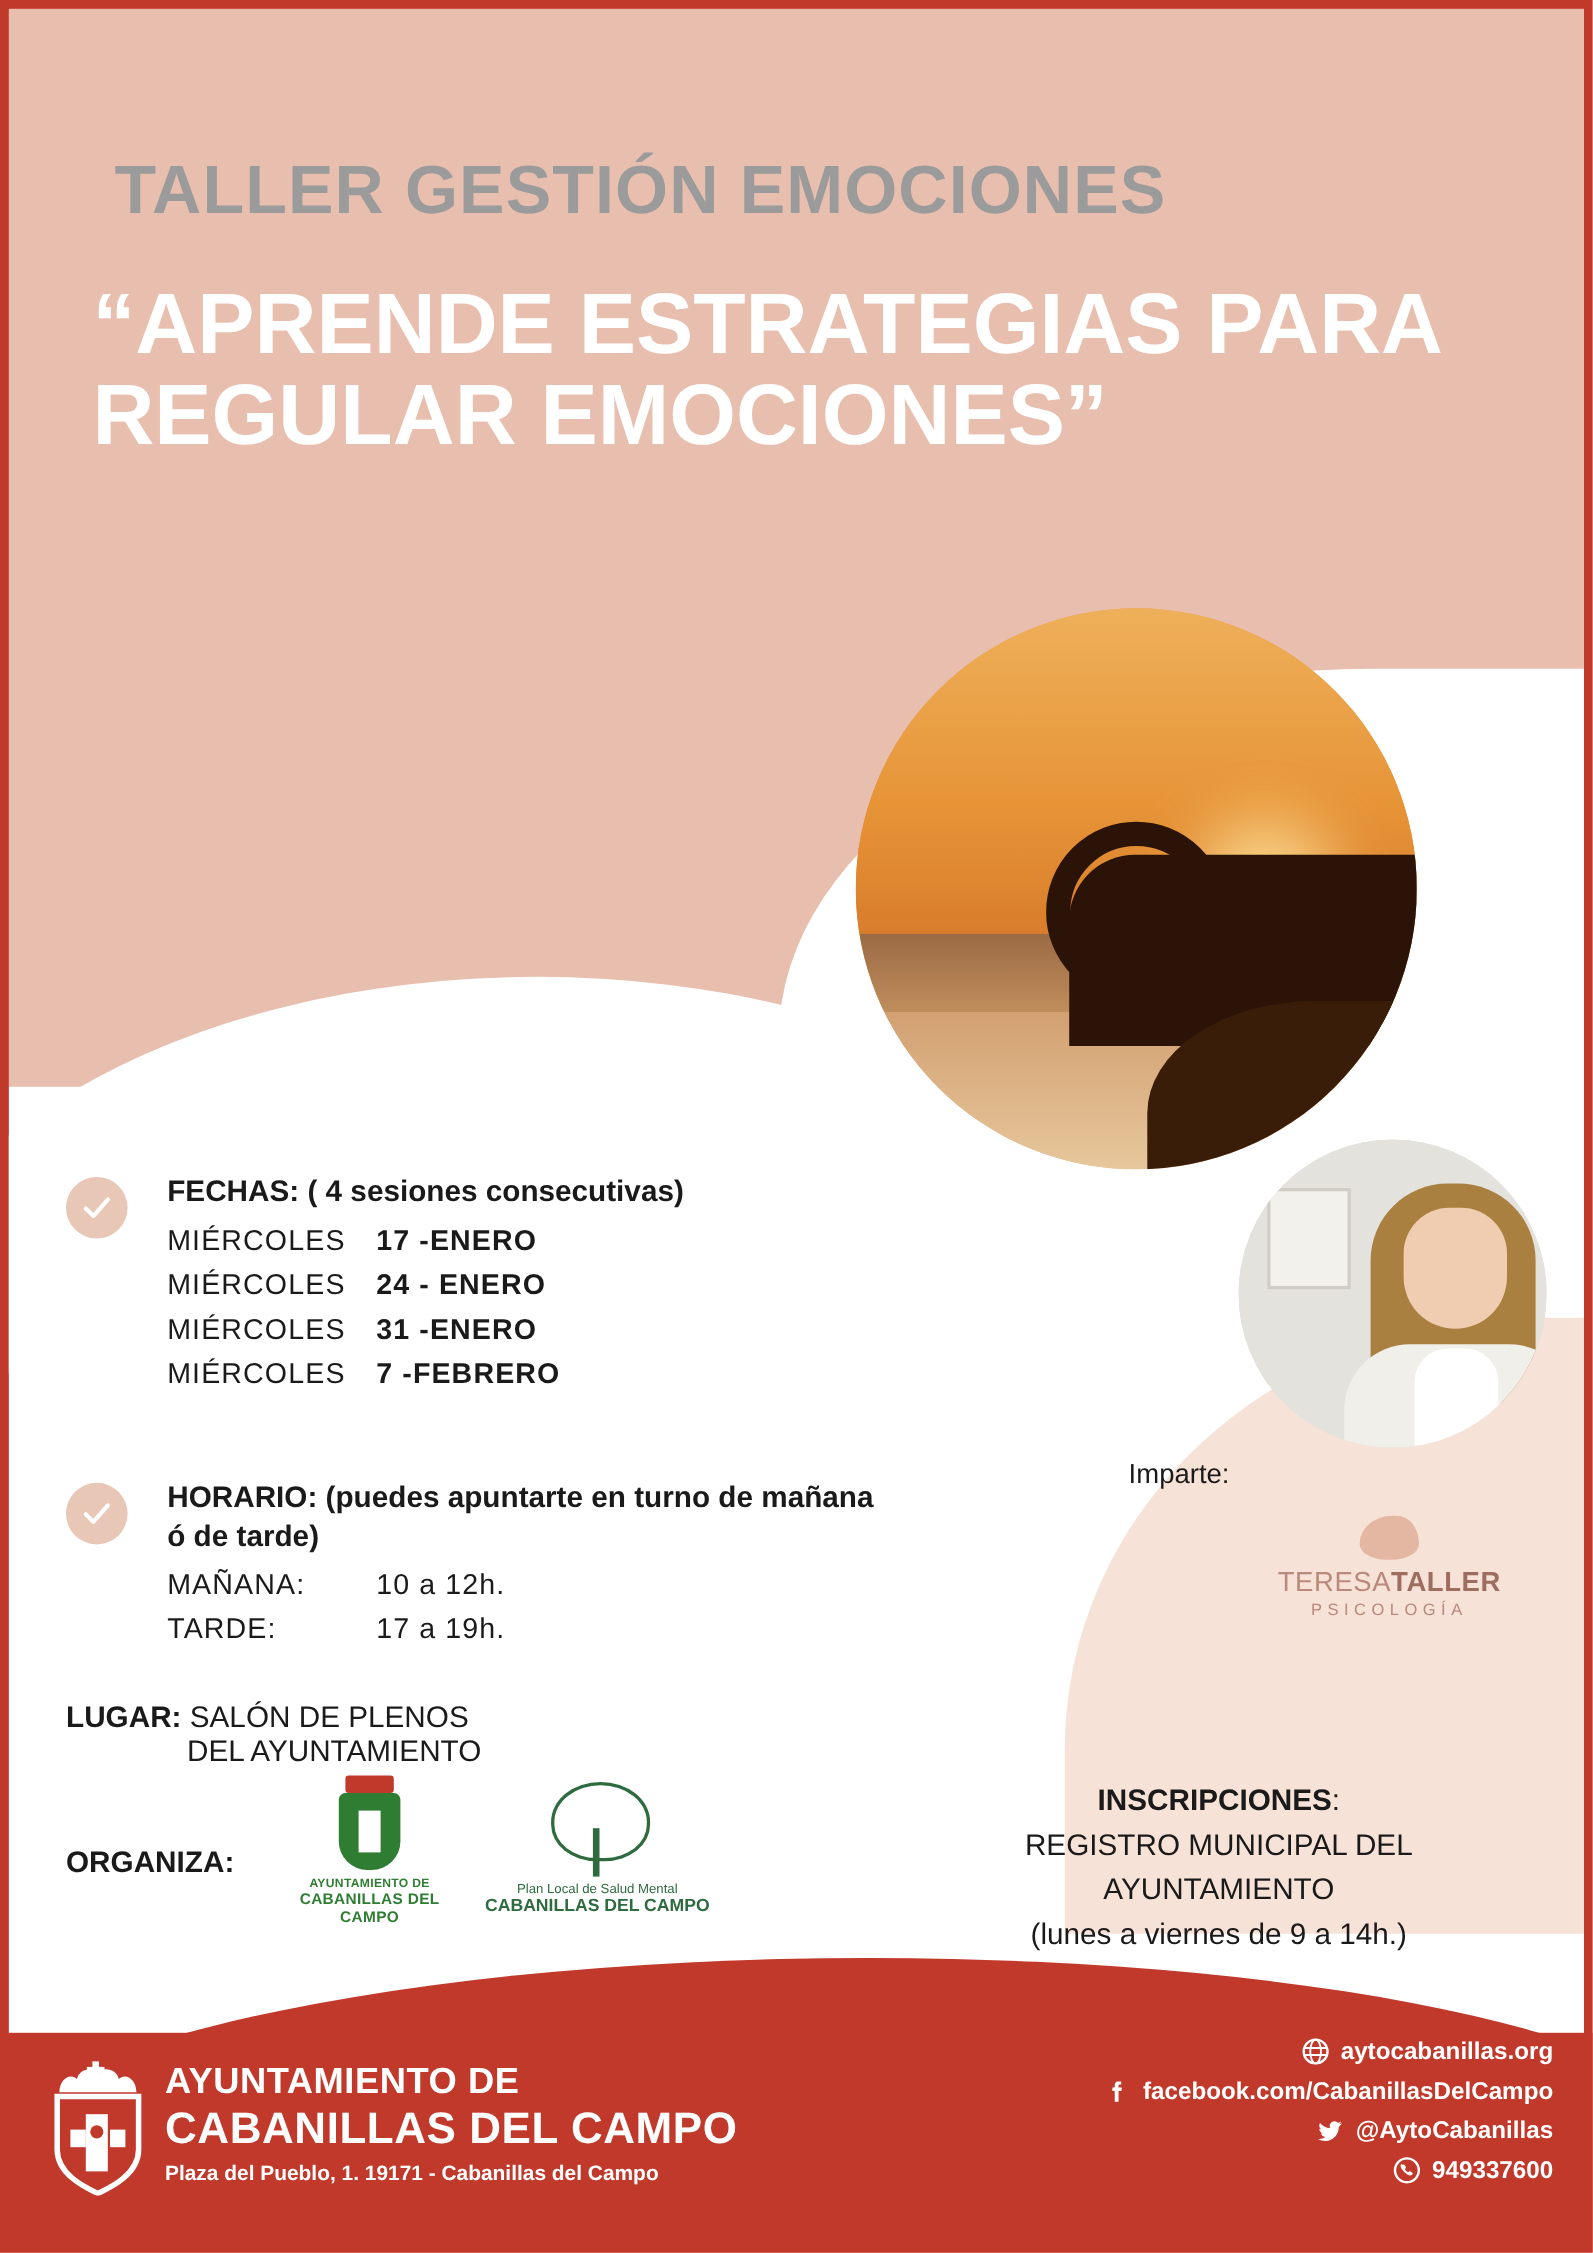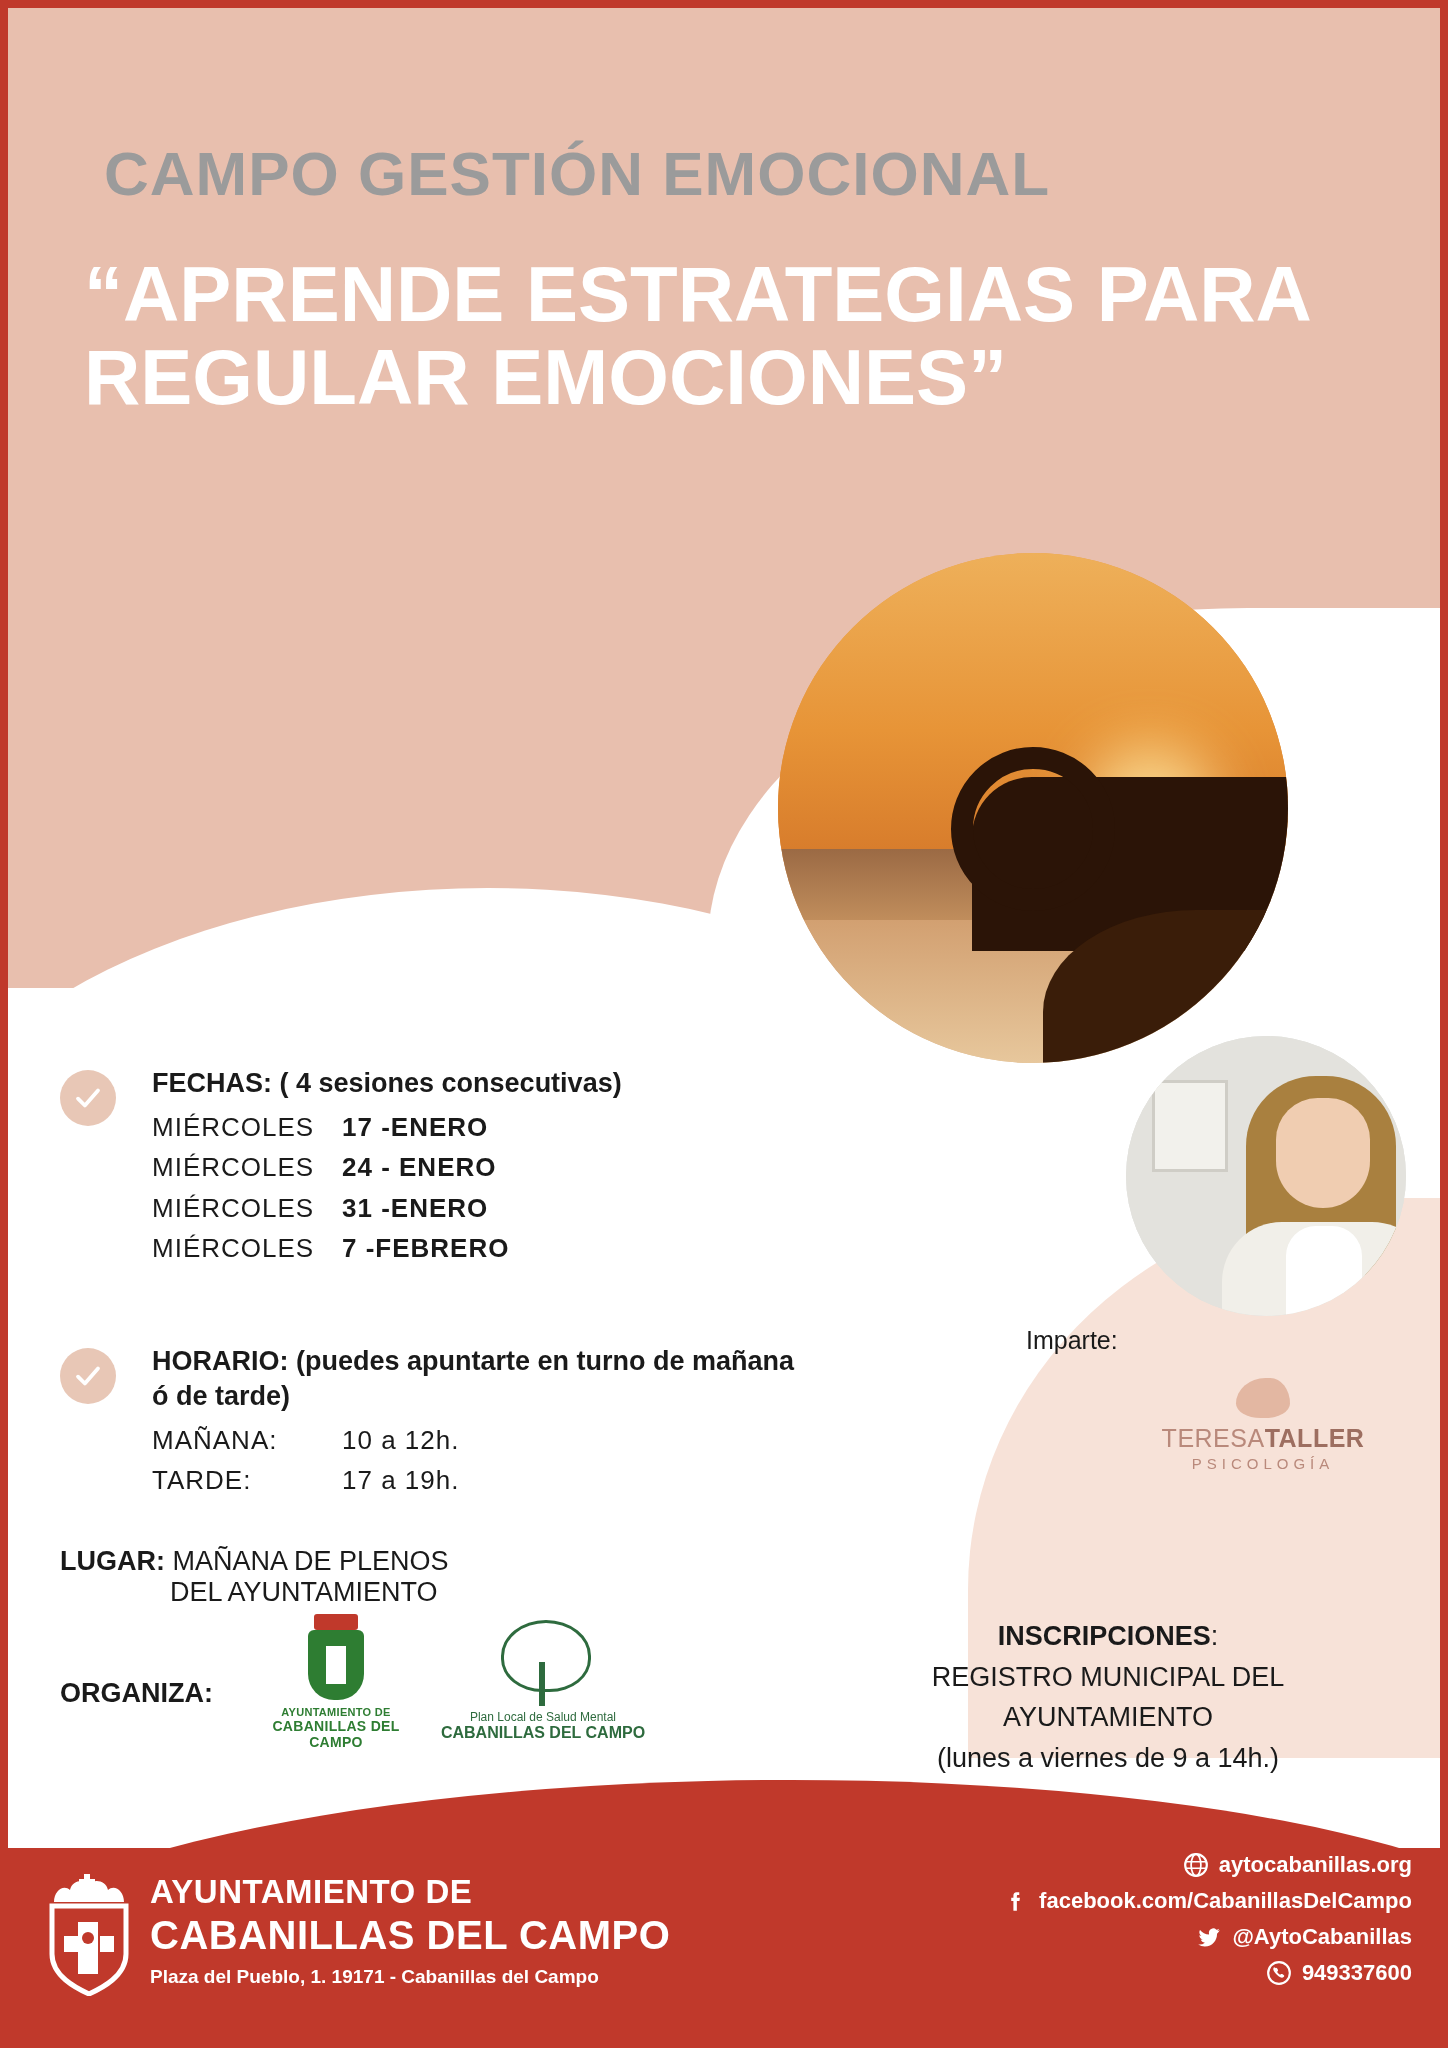--- a/index.html
+++ b/index.html
@@ -184,21 +184,21 @@
 
 <div class="poster">
 
   <div class="peach-bg">
 
     <div class="white-curve2"></div>
     <div class="white-curve"></div>
     <div class="white-area"></div>
     <div class="peach-blob"></div>
 
-    <div class="taller">CAMPO GESTIÓN EMOCIONAL</div>
+    <div class="taller">TALLER GESTIÓN EMOCIONES</div>
     <div class="headline">“APRENDE ESTRATEGIAS PARA REGULAR EMOCIONES”</div>
 
     <div class="yoga">
       <div class="sky"></div>
       <div class="sea"></div>
       <div class="sand"></div>
       <div class="sun"></div>
       <div class="arm"></div>
       <div class="hand"></div>
       <div class="knee"></div>
@@ -266,21 +266,21 @@
             <span>TARDE:</span>
             <span>17 a 19h.</span>
           </div>
         </div>
       </div>
     </div>
 
     <div class="lugar">
       <div>
         <b>LUGAR:</b>
-        <span>MAÑANA DE PLENOS</span>
+        <span>SALÓN DE PLENOS</span>
       </div>
       <div class="l2">DEL AYUNTAMIENTO</div>
     </div>
 
     <div class="organiza">ORGANIZA:</div>
 
     <div class="logo-ayto">
       <div class="shield">
         <div class="crown"></div>
         <div class="tower"></div>

